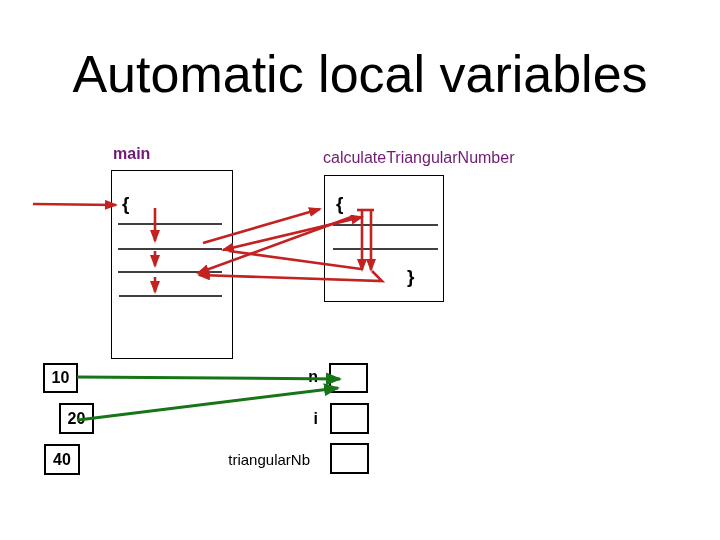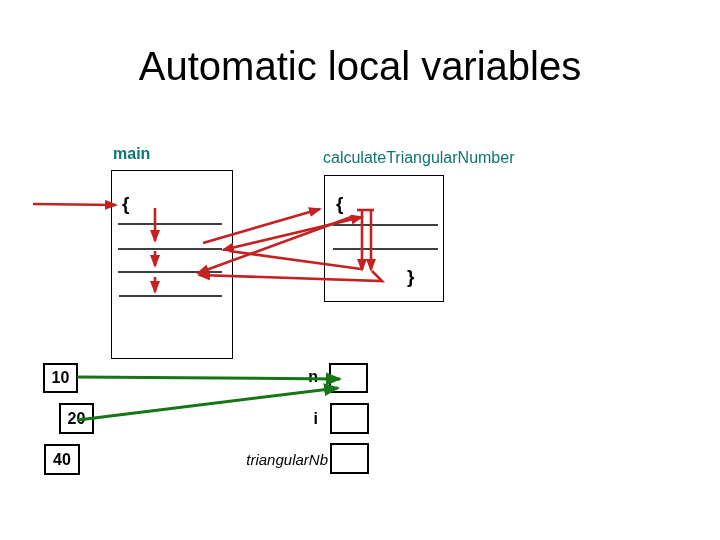--- a/index.html
+++ b/index.html
@@ -8,26 +8,26 @@
     width: 720px;
     height: 540px;
     background: #ffffff;
     font-family: "Liberation Sans", sans-serif;
     overflow: hidden;
   }
   .abs { position: absolute; }
   #title {
     left: 0; top: 44px; width: 720px;
     text-align: center;
-    font-size: 40px;
+    font-size: 52px;
     color: #000;
     letter-spacing: 0px;
     white-space: nowrap;
   }
-  .frame-label { font-size: 16px; color: #0f766e; white-space: nowrap; }
+  .frame-label { font-size: 16px; color: #701a75; white-space: nowrap; }
   .frame-label.bold { font-weight: bold; }
   .frame-box {
     border: 1.5px solid #000;
     background: transparent;
   }
   .brace {
     font-size: 19px;
     font-weight: bold;
     color: #000;
     line-height: 19px;
@@ -83,21 +83,21 @@
   <div class="abs val-box layer2" style="left:44px; top:444px; width:32px; height:27px;">
     <span>40</span>
   </div>
 
   <div class="abs var-label layer2" style="left:230px; top:368px; width:88px;">n</div>
   <div class="abs var-box layer2" style="left:329px; top:363px; width:35px; height:26px;"></div>
 
   <div class="abs var-label layer2" style="left:230px; top:410px; width:88px;">i</div>
   <div class="abs var-box layer2" style="left:330px; top:403px; width:35px; height:27px;"></div>
 
-  <div class="abs var-label thin layer2" style="left:230px; top:451px; width:98px;font-style:italic;">triangularNb</div>
+  <div class="abs var-label thin layer2" style="left:212px; top:451px; width:98px;">triangularNb</div>
   <div class="abs var-box layer2" style="left:330px; top:443px; width:35px; height:27px;"></div>
 
   <svg id="arrow-layer" class="abs" width="720" height="540" viewBox="0 0 720 540">
     <defs>
       <marker id="rh" markerUnits="userSpaceOnUse" markerWidth="13" markerHeight="10" viewBox="0 0 13 10" refX="11" refY="5" orient="auto-start-reverse">
         <path d="M0,0 L13,5 L0,10 Z" fill="#c42121" stroke="none"></path>
       </marker>
       <marker id="gh" markerUnits="userSpaceOnUse" markerWidth="16" markerHeight="13" viewBox="0 0 16 13" refX="14" refY="6.5" orient="auto">
         <path d="M0,0 L16,6.5 L0,13 Z" fill="#167516" stroke="none"></path>
       </marker>

